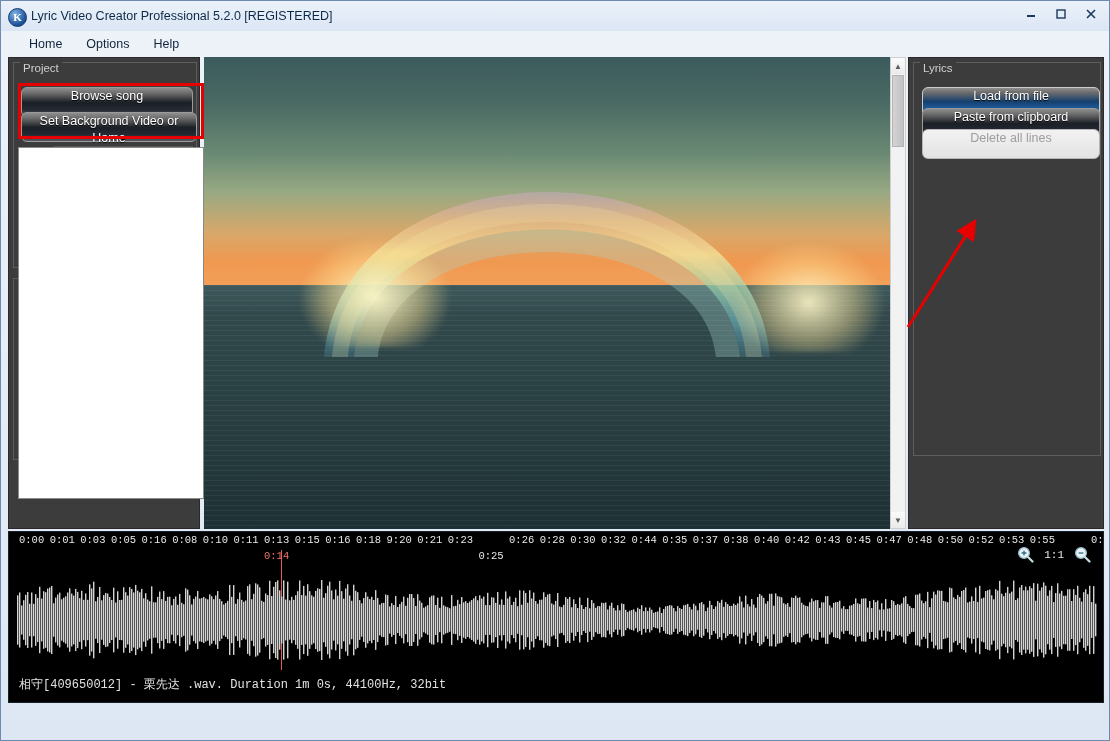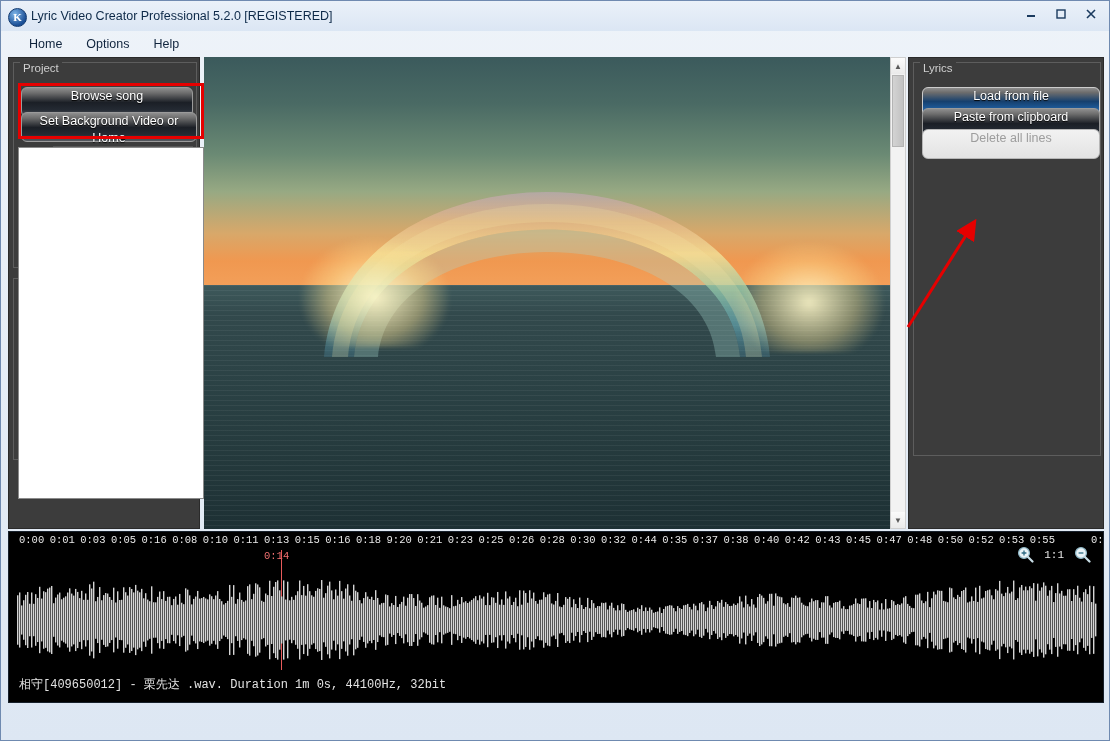--- a/index.html
+++ b/index.html
@@ -348,21 +348,21 @@
         <div class="ruler-tick" style="left: 163.143px;">0:08</div>
         <div class="ruler-tick" style="left: 193.771px;">0:10</div>
         <div class="ruler-tick" style="left: 224.4px;">0:11</div>
         <div class="ruler-tick" style="left: 255.029px;">0:13</div>
         <div class="ruler-tick" style="left: 285.657px;">0:15</div>
         <div class="ruler-tick" style="left: 316.286px;">0:16</div>
         <div class="ruler-tick" style="left: 346.914px;">0:18</div>
         <div class="ruler-tick" style="left: 377.543px;">9:20</div>
         <div class="ruler-tick" style="left: 408.171px;">0:21</div>
         <div class="ruler-tick" style="left: 438.8px;">0:23</div>
-        <div class="ruler-tick" style="left: 469.429px;">0:25</div>
+        <div class="ruler-tick" style="left: 469.429px; margin-top: 16px;">0:25</div>
         <div class="ruler-tick" style="left: 500.057px;">0:26</div>
         <div class="ruler-tick" style="left: 530.686px;">0:28</div>
         <div class="ruler-tick" style="left: 561.314px;">0:30</div>
         <div class="ruler-tick" style="left: 591.943px;">0:32</div>
         <div class="ruler-tick" style="left: 622.571px;">0:44</div>
         <div class="ruler-tick" style="left: 653.2px;">0:35</div>
         <div class="ruler-tick" style="left: 683.829px;">0:37</div>
         <div class="ruler-tick" style="left: 714.457px;">0:38</div>
         <div class="ruler-tick" style="left: 745.086px;">0:40</div>
         <div class="ruler-tick" style="left: 775.714px;">0:42</div>

